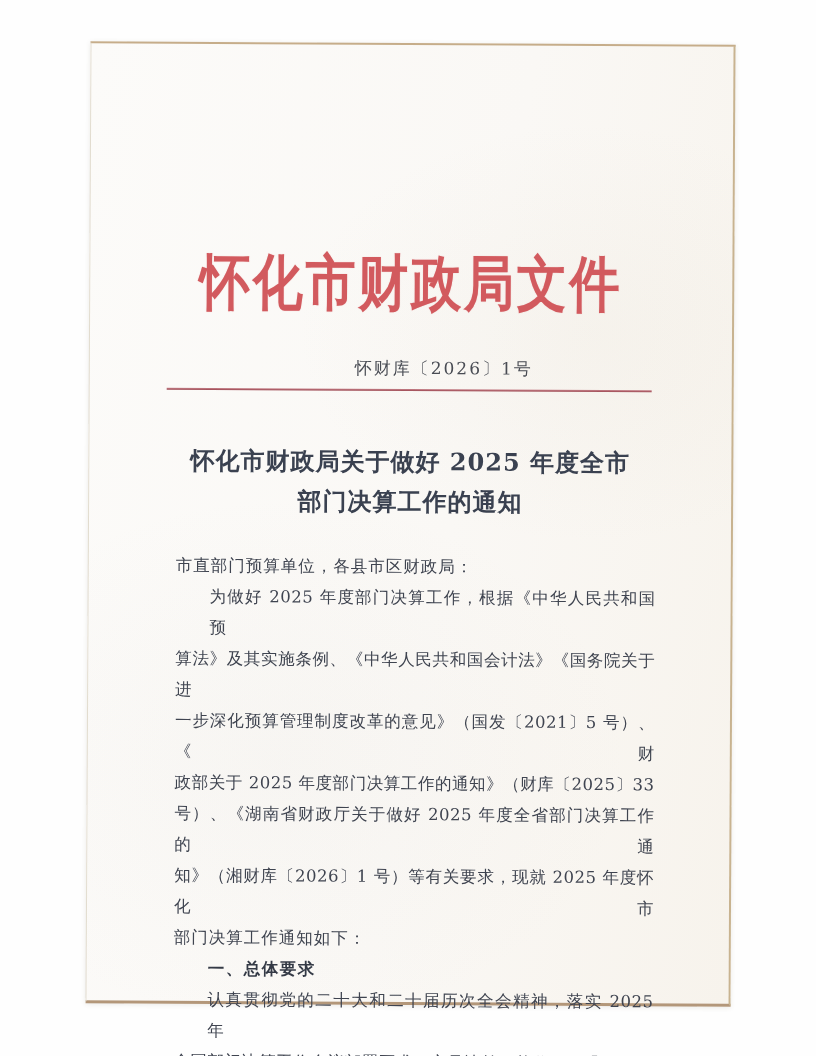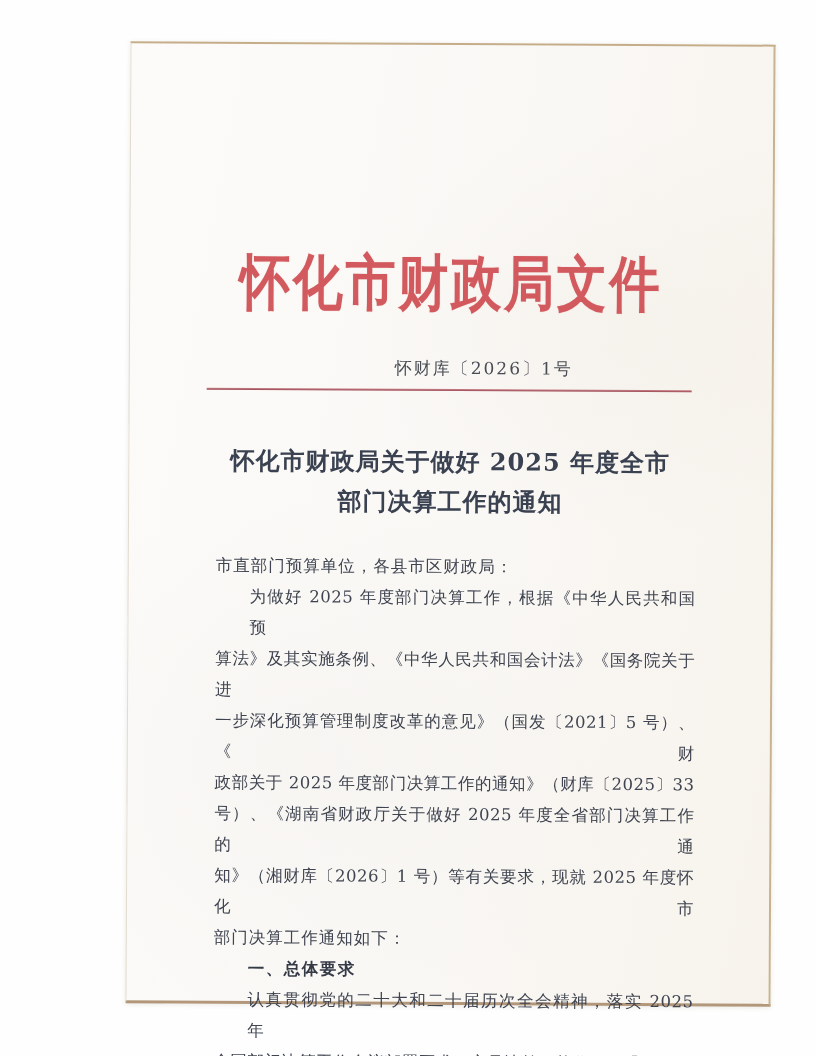--- a/index.html
+++ b/index.html
@@ -9,21 +9,20 @@
     height: 1056px;
     background: #fefefe;
     overflow: hidden;
     font-family: "DejaVu Serif", "Liberation Serif", serif;
   }
   .scan-stage {
     position: relative;
     width: 712px;
     height: 1056px;
     background: #fefefe;
-    margin-left: 40px;
   }
   .paper {
     position: absolute;
     left: 88px;
     top: 43px;
     width: 645px;
     height: 962px;
     background:
       radial-gradient(ellipse 420px 300px at 78% 30%, rgba(214,203,180,0.10), rgba(214,203,180,0) 70%),
       radial-gradient(ellipse 500px 380px at 30% 75%, rgba(200,195,185,0.07), rgba(200,195,185,0) 70%),

